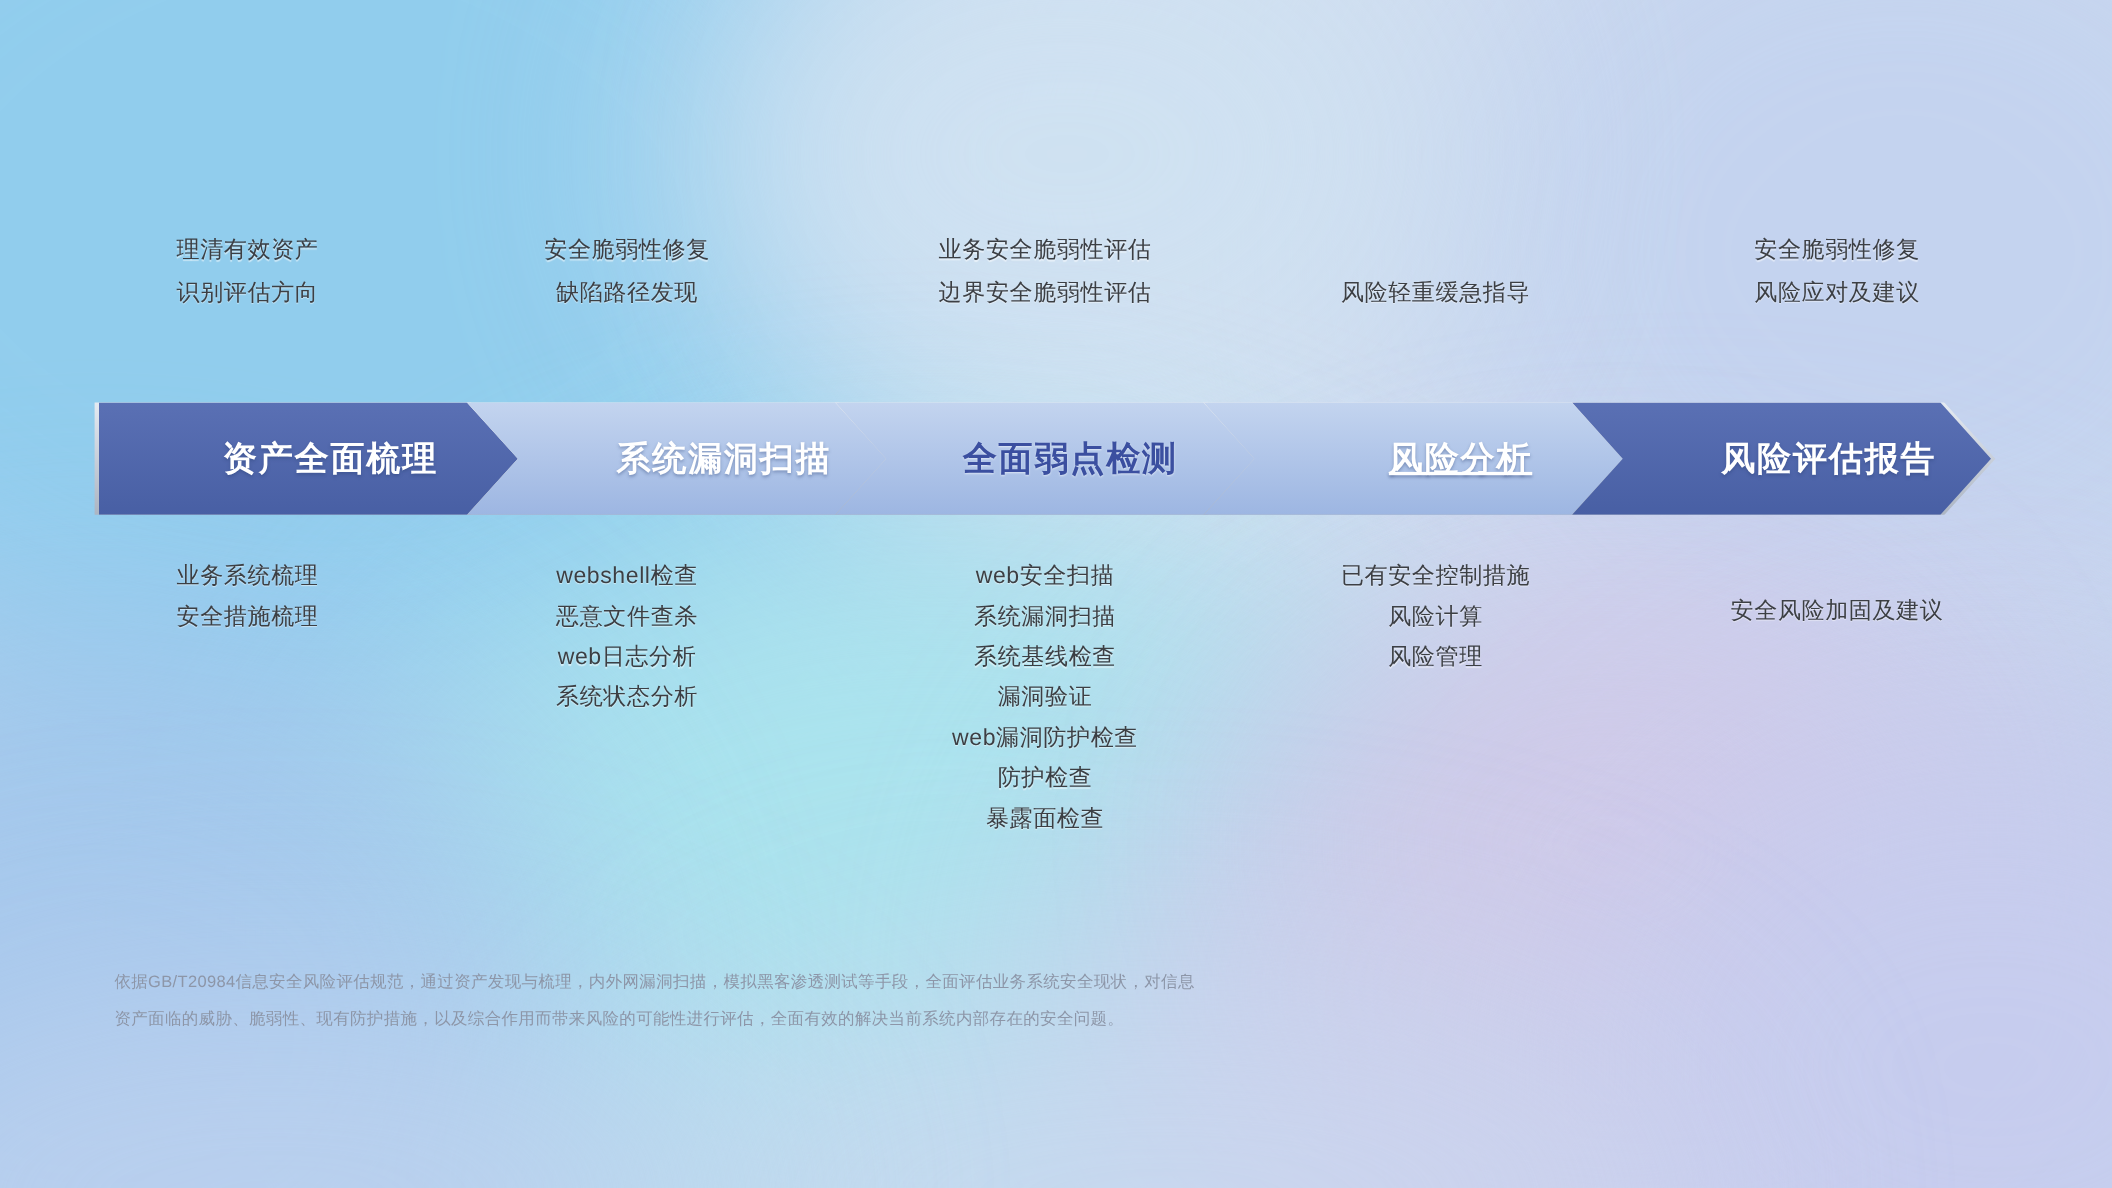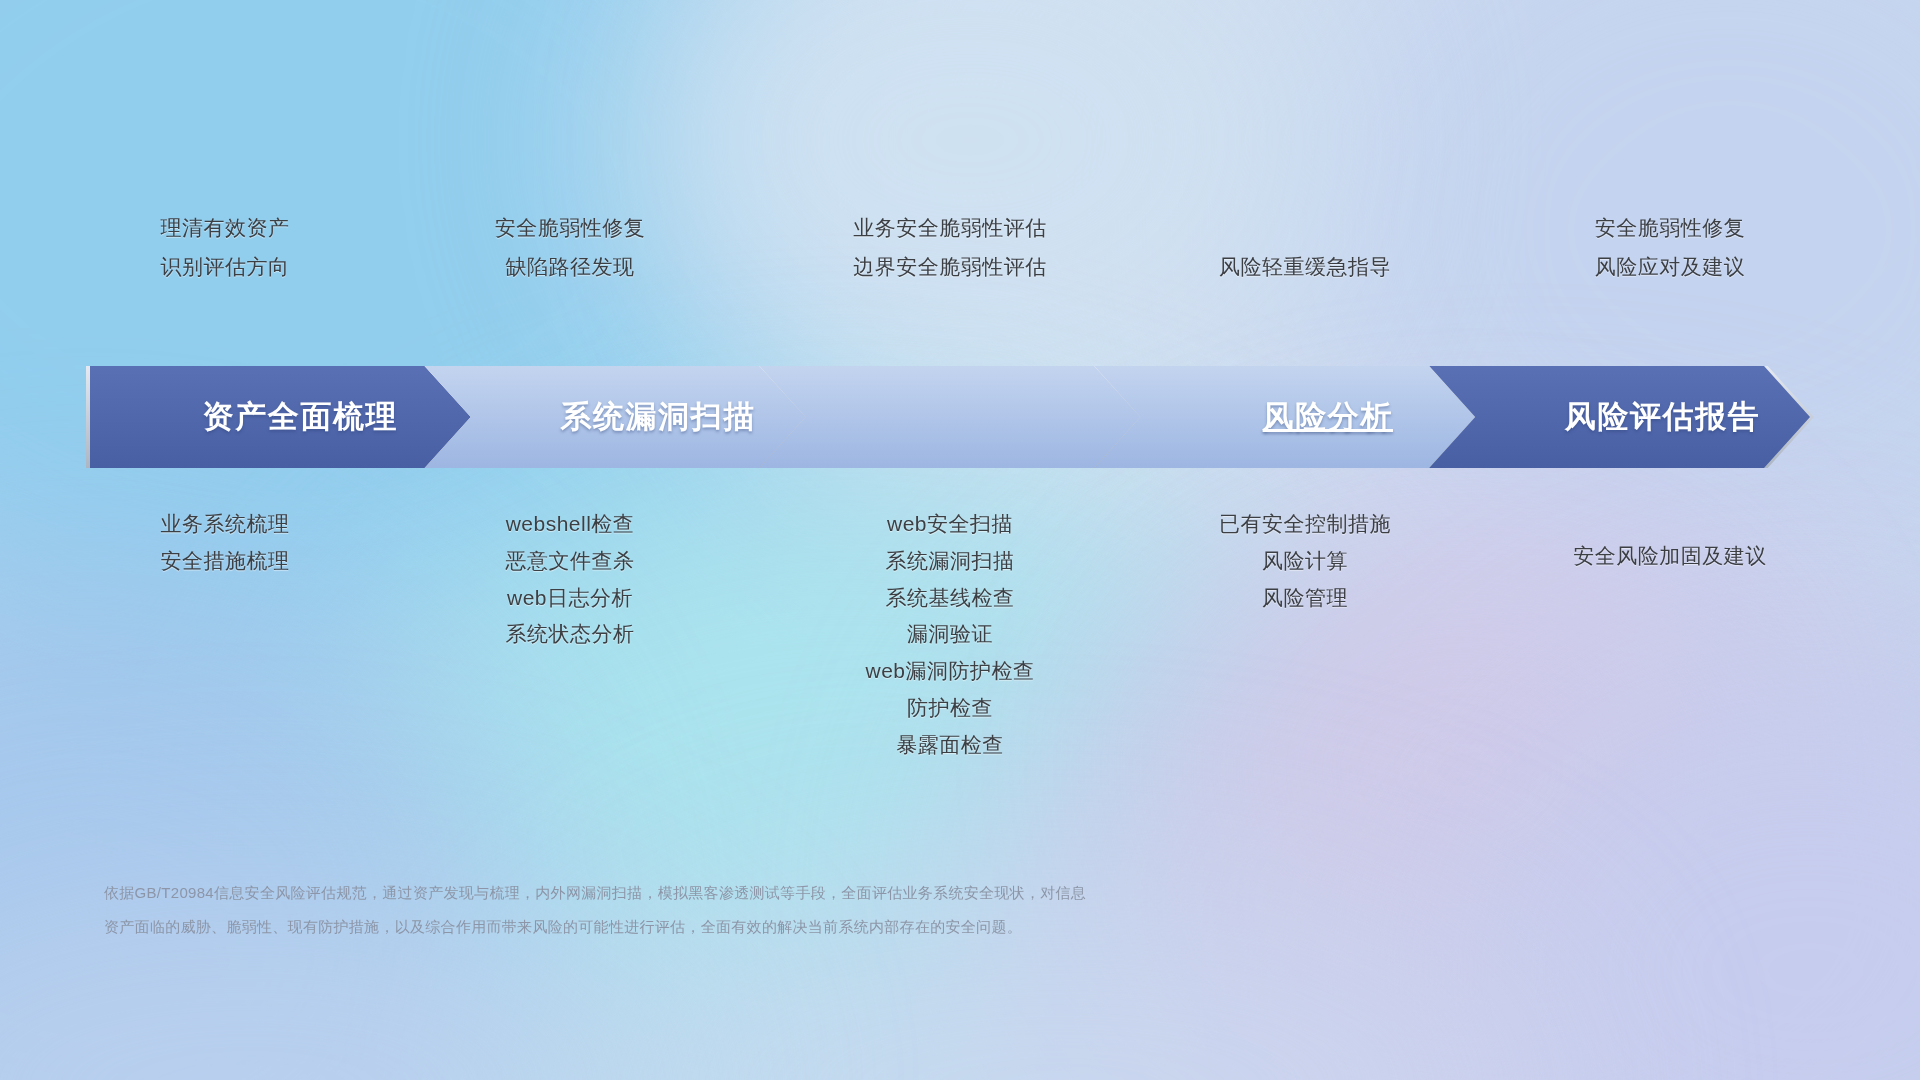--- a/index.html
+++ b/index.html
@@ -132,20 +132,21 @@
         <path d="M 424.8 0 L 759.6 0 L 805.6 51 L 759.6 102 L 424.8 102 L 470.8 51 Z" fill="url(#gLight)"></path>
         <path d="M 755.6 -4 L 1094.4 -4 L 1144.4 51 L 1094.4 106 L 755.6 106 L 805.6 51 Z" fill="url(#gEdge)"></path>
         <path d="M 759.6 0 L 1094.4 0 L 1140.4 51 L 1094.4 102 L 759.6 102 L 805.6 51 Z" fill="url(#gLight)"></path>
         <path d="M 1090.4 -4 L 1429.2 -4 L 1479.2 51 L 1429.2 106 L 1090.4 106 L 1140.4 51 Z" fill="url(#gEdge)"></path>
         <path d="M 1094.4 0 L 1429.2 0 L 1475.2 51 L 1429.2 102 L 1094.4 102 L 1140.4 51 Z" fill="url(#gLight)"></path>
         <path d="M 1425.2 -4 L 1764 -4 L 1814 51 L 1764 106 L 1425.2 106 L 1475.2 51 Z" fill="url(#gEdge)"></path>
         <path d="M 1429.2 0 L 1764 0 L 1810 51 L 1764 102 L 1429.2 102 L 1475.2 51 Z" fill="url(#gDark)"></path>
       </svg>
       <div class="ch-label light" style="left: 90px; width: 380.8px;">资产全面梳理</div>
       <div class="ch-label light" style="left: 470.8px; width: 334.8px;">系统漏洞扫描</div>
+      <div class="ch-label dark" style="left: 805.6px; width: 334.8px;">全面弱点检测</div>
       <div class="ch-label light" style="left: 1140.4px; width: 334.8px; text-decoration: underline;">风险分析</div>
       <div class="ch-label light" style="left: 1475.2px; width: 334.8px;">风险评估报告</div>
     </div>
 
   <div class="row bottom-row" id="bottom-row">
       <div class="col" style="position: absolute; left: 60px; width: 330px; top: 0px;">
         <div class="item">业务系统梳理</div>
         <div class="item">安全措施梳理</div>
       </div>
       <div class="col" style="position: absolute; left: 405px; width: 330px; top: 0px;">

